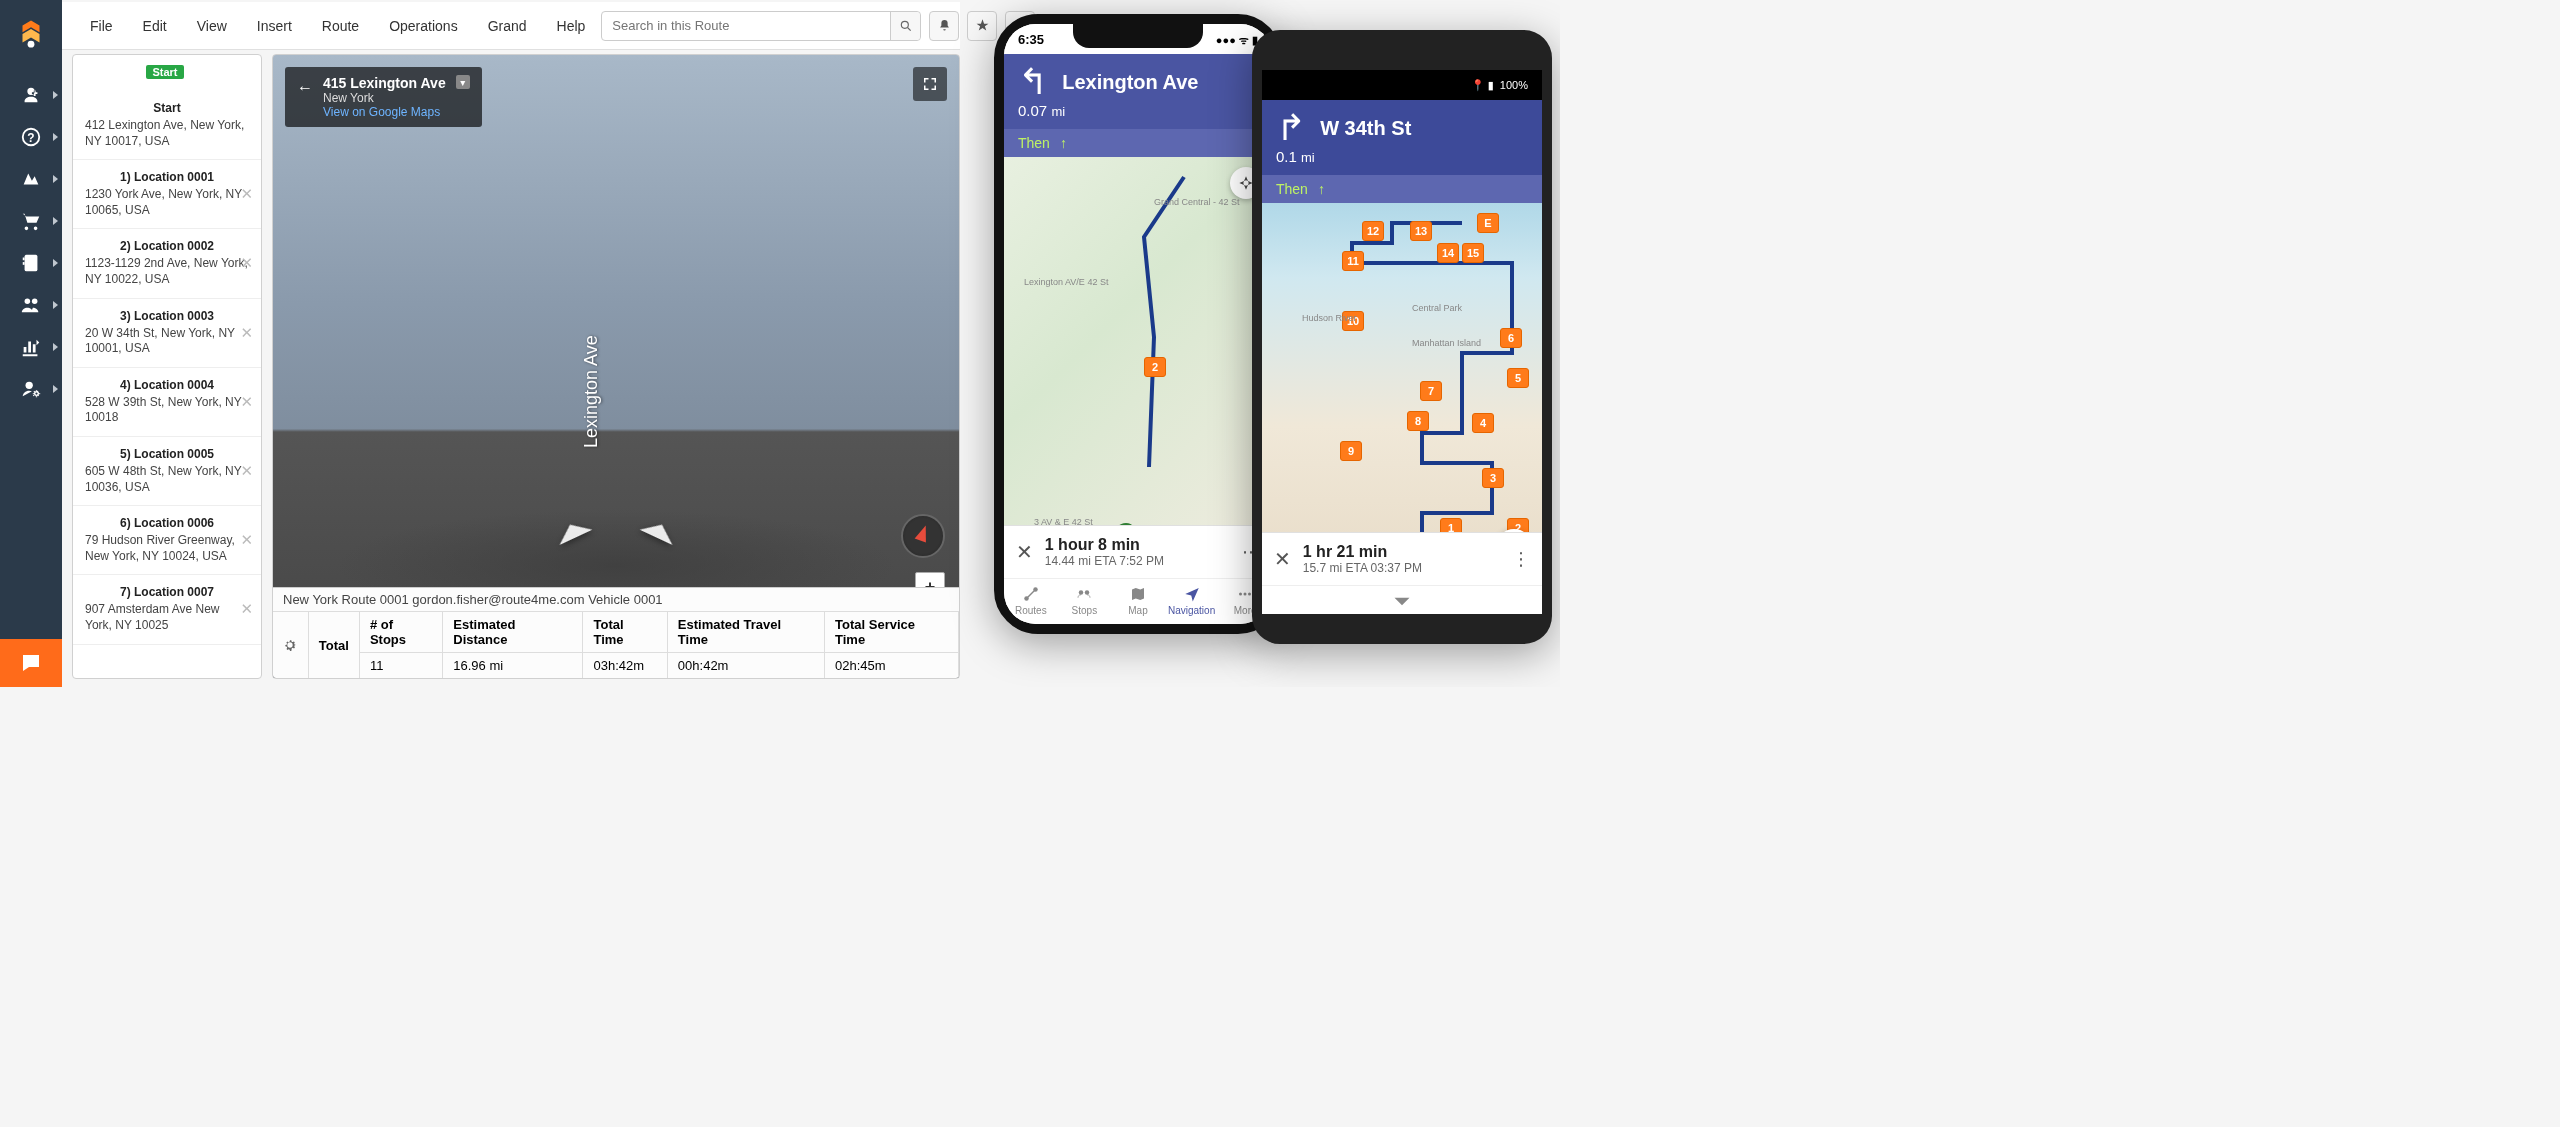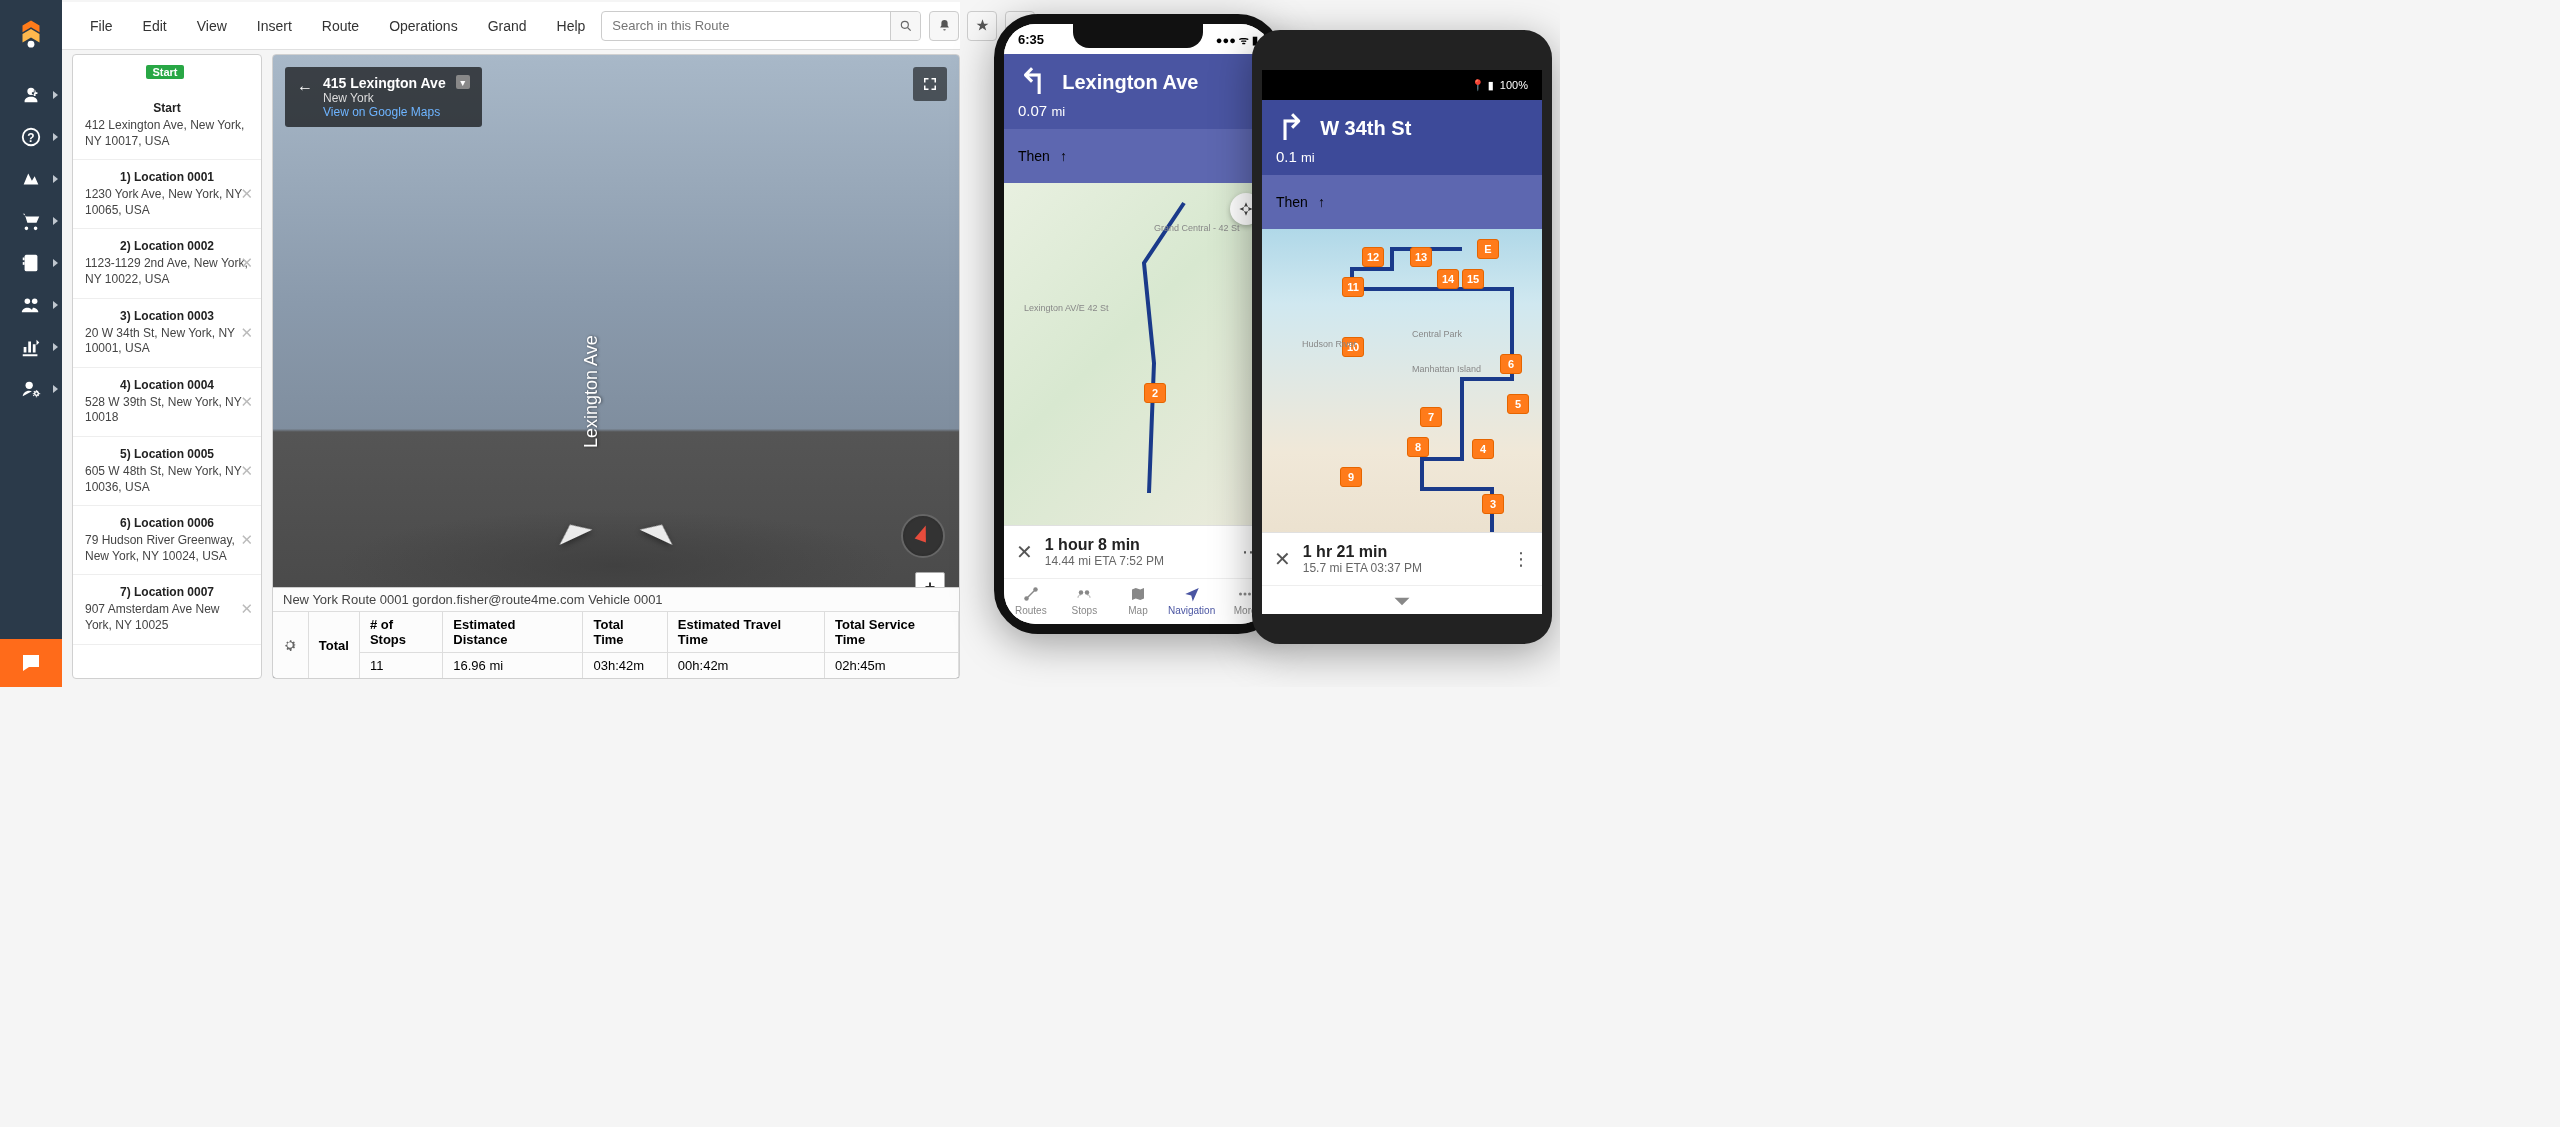--- a/index.html
+++ b/index.html
@@ -77,21 +77,21 @@
 .notch { position: absolute; top: 0; left: 50%; transform: translateX(-50%); width: 130px; height: 24px; background: #111; border-radius: 0 0 16px 16px; z-index: 3; }
 .status-bar { height: 30px; display: flex; align-items: center; justify-content: space-between; padding: 0 14px; font-size: 13px; font-weight: 600; background: #fff; }
 .status-bar.android { background: #000; color: #fff; font-size: 11px; justify-content: flex-end; gap: 6px; font-weight: 400; }
 .nav-header { background: #4a55a2; color: #fff; padding: 10px 14px; position: relative; }
 .nav-header.android { background: #3d4a99; }
 .nav-turn { display: flex; align-items: center; gap: 14px; }
 .turn-arrow { font-size: 36px; line-height: 1; }
 .turn-street { font-size: 20px; font-weight: 600; }
 .turn-dist { font-size: 15px; margin-top: 2px; }
 .turn-dist .unit { font-size: 13px; }
-.nav-then { background: #5d67b0; color: #000000; padding: 19px 14px; display: flex; align-items: center; gap: 10px; font-size: 14px; }
+.nav-then { background: #5d67b0; color: #bef264; padding: 6px 14px; display: flex; align-items: center; gap: 10px; font-size: 14px; }
 .nav-menu { position: absolute; right: 10px; top: 12px; color: #fff; font-size: 18px; cursor: pointer; }
 .phone-map { flex: 1; background: linear-gradient(135deg, #e8f0e0 0%, #d8e8d0 40%, #f0ece0 100%); position: relative; height: calc(100% - 190px); }
 .phone-map.android { height: calc(100% - 172px); background: linear-gradient(180deg, #b0d8e8 0%, #d0e8f0 20%, #f0e8d8 60%, #e8dcc8 100%); }
 .route-line { position: absolute; stroke: #1a3a8a; stroke-width: 4; fill: none; }
 .waypoint { position: absolute; width: 22px; height: 20px; background: #ff7b1a; color: #fff; font-size: 11px; font-weight: 700; border-radius: 3px; display: flex; align-items: center; justify-content: center; border: 1px solid #e56500; }
 .loc-dot { position: absolute; width: 16px; height: 16px; background: #4285f4; border: 3px solid #fff; border-radius: 50%; box-shadow: 0 0 8px rgba(66,133,244,0.6); }
 .end-pin { position: absolute; width: 24px; height: 24px; background: radial-gradient(circle at 50% 40%, #4caf50 40%, #2e7d32 42%, #2e7d32 60%, transparent 62%); border-radius: 50% 50% 50% 0; transform: rotate(-45deg); }
 .loc-fab { position: absolute; right: 10px; bottom: 10px; width: 36px; height: 36px; background: #fff; border-radius: 50%; box-shadow: 0 2px 6px rgba(0,0,0,0.3); display: flex; align-items: center; justify-content: center; cursor: pointer; }
 .phone-footer { position: absolute; bottom: 0; left: 0; right: 0; background: #fff; border-top: 1px solid #e0e0e0; }
 .foot-top { display: flex; align-items: center; padding: 10px 12px; gap: 12px; }

